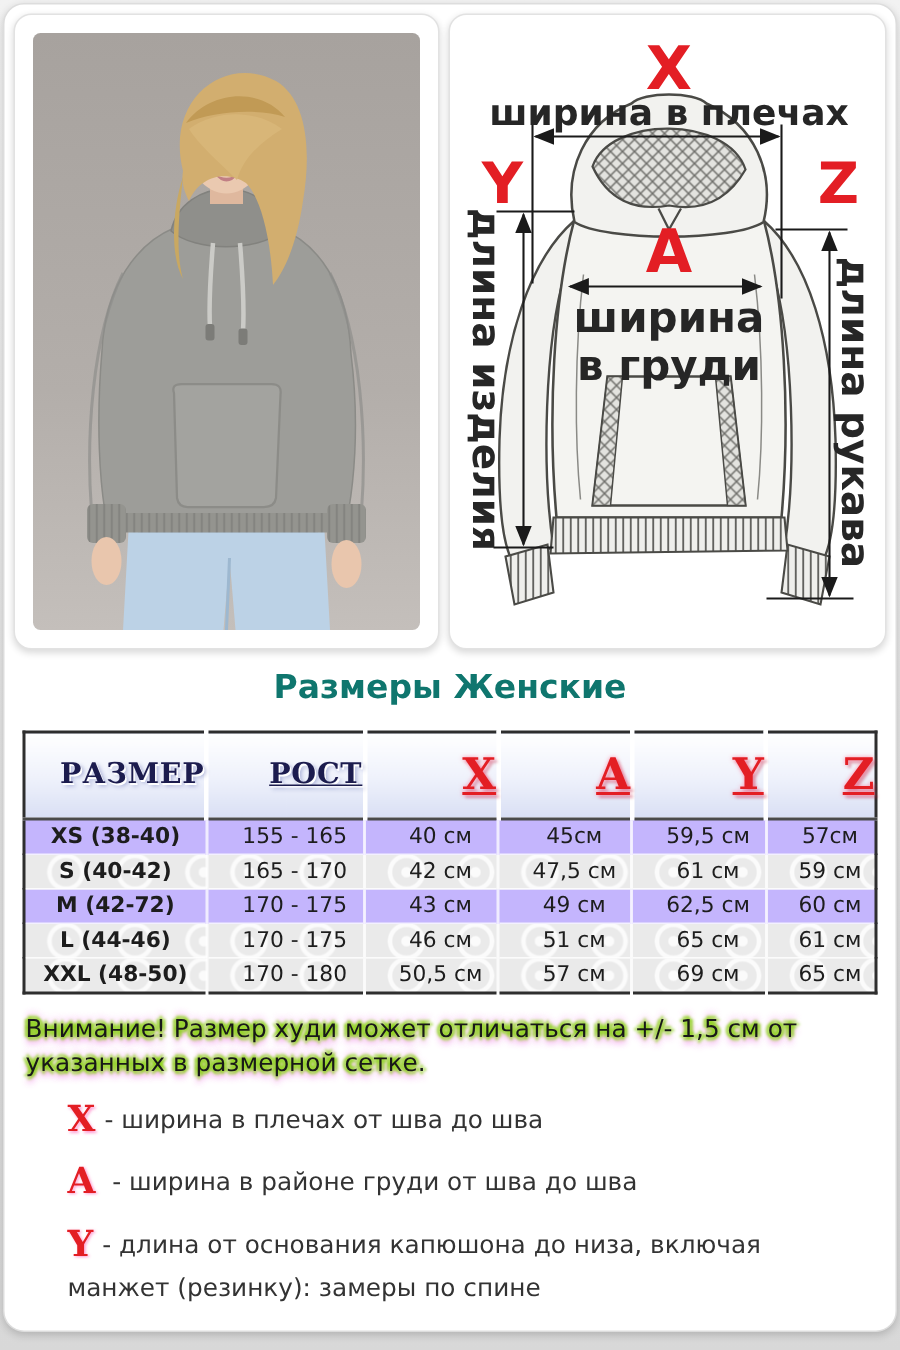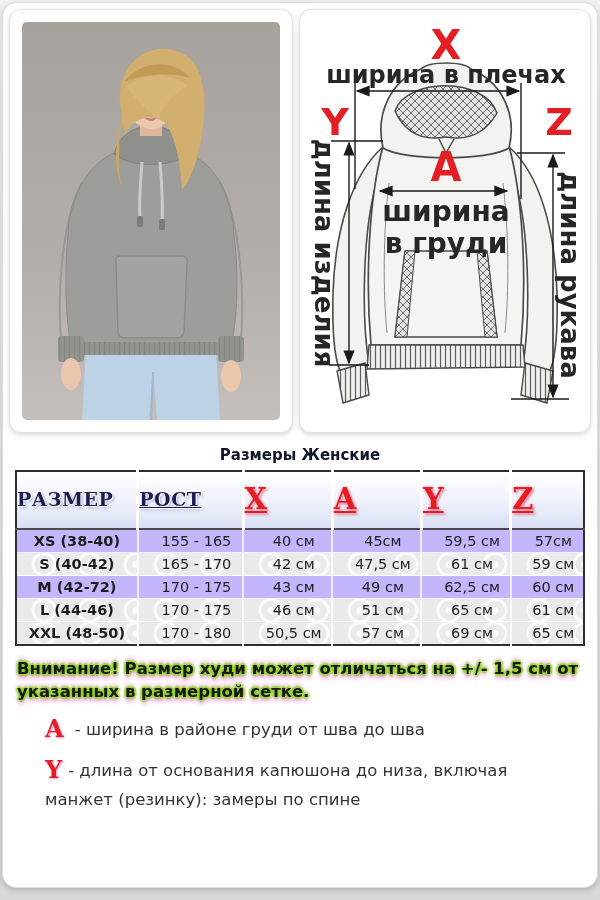--- a/index.html
+++ b/index.html
@@ -30,33 +30,33 @@
   }
   .photo-card { width: 284px; padding: 12px; }
   .photo-frame { width: 258px; height: 398px; border-radius: 5px; overflow: hidden; }
   .diagram-card { flex: 1; padding: 3px; position: relative; }
   .diagram-card svg { display:block; }
   text.dim-red { fill:#e31e24; font-weight:bold; font-family:"DejaVu Sans",sans-serif; }
   text.dim-black { fill:#262626; font-weight:bold; font-family:"DejaVu Sans",sans-serif; }
   
   .section-title {
     text-align: center;
-    font-size: 15px;
+    font-size: 22px;
     font-weight: bold;
-    color: #0f172a;
-    margin: 13px 0 6px 0;
+    color: #0f766e;
+    margin: 13px 0 16px 0;
   }
   
   .table-wrap { margin: 0 12px; }
   table.size-table { width: 100%; border-collapse: collapse; border: 2px solid #2e2e2e; }
   table.size-table th {
     background: linear-gradient(#ffffff, #eef1fb 55%, #d9dff4);
     border-bottom: 2px solid #4a4a4a;
     padding: 10px 0 12px 0;
-    text-align: left;
+    text-align: right;
   }
   th.th-name {
     font-family: "DejaVu Serif", serif;
     font-size: 19px;
     color: #1c1c4e;
     letter-spacing: .5px;
     text-shadow: 1px 1px 0 #fff, 2px 2px 3px rgba(80,90,170,.45);
   }
   th.th-letter {
     font-family: "DejaVu Serif", serif;
@@ -75,21 +75,21 @@
     background-color: #eaeaea;
     background-image:
       radial-gradient(circle, rgba(255,255,255,0) 9px, rgba(255,255,255,.8) 10px, rgba(255,255,255,.8) 12px, rgba(255,255,255,0) 13px),
       radial-gradient(circle, rgba(255,255,255,.8) 3px, rgba(255,255,255,0) 4px);
     background-size: 46px 46px;
     background-position: 4px 50%, 4px 50%;
   }
   
   .notice {
     margin: 12px 14px 6px 14px;
-    font-weight: bold;
+    font-weight: normal;
     font-size: 16.5px;
     line-height: 1.38;
     color: #181818;
     text-shadow:
       2px 0 2px #8ed41c, -2px 0 2px #8ed41c,
       0 2px 2px #8ed41c, 0 -2px 2px #8ed41c,
       0 4px 4px rgba(235,95,225,.85), 0 -4px 4px rgba(235,95,225,.45);
   }
   
   .legend { margin: 8px 26px 0 42px; }
@@ -289,17 +289,18 @@
             <td>69 см</td>
             <td>65 см</td>
           </tr>
         </tbody>
     </table>
   </div>
 
   <div class="notice">Внимание! Размер худи может отличаться на +/- 1,5 см от указанных в размерной сетке.</div>
 
   <div class="legend" id="legend">
+      <div class="legend-item"><span class="legend-letter">X</span><span>- ширина в плечах от шва до шва</span></div>
       <div class="legend-item"><span class="legend-letter">A</span><span> - ширина в районе груди от шва до шва</span></div>
       <div class="legend-item"><span class="legend-letter">Y</span><span>- длина от основания капюшона до низа, включая манжет (резинку): замеры по спине</span></div>
     </div>
 
 </div>
 
 </body></html>

